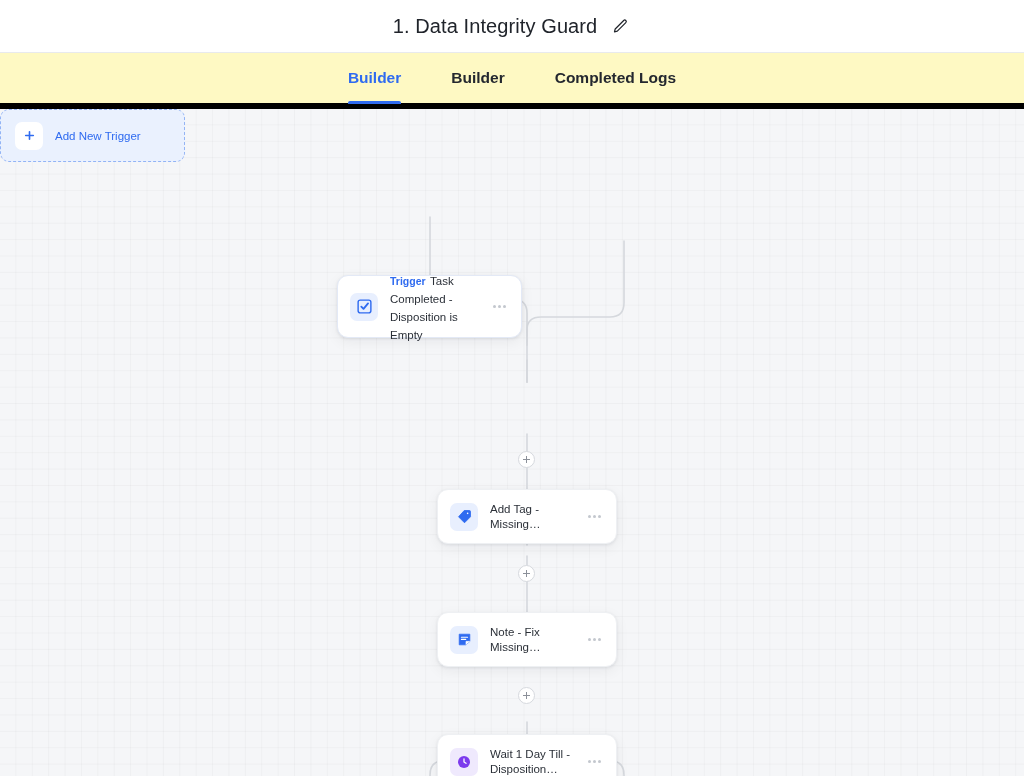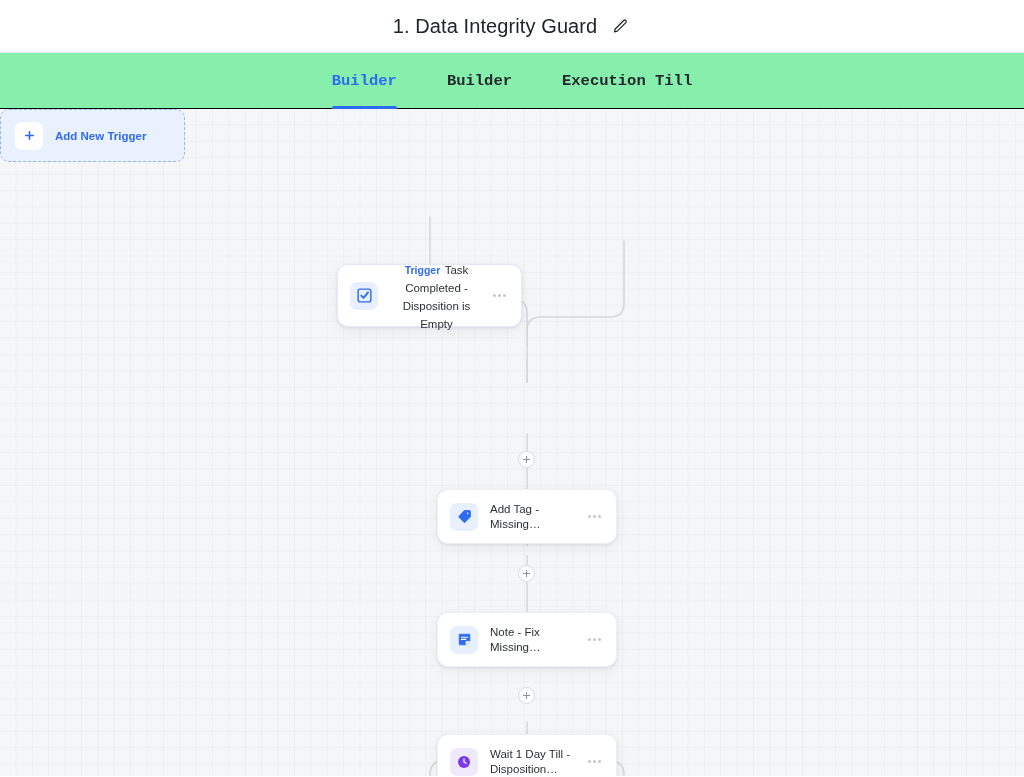--- a/index.html
+++ b/index.html
@@ -36,29 +36,28 @@
   .edit-btn {
     width: 22px; height: 22px;
     display: flex; align-items: center; justify-content: center;
     cursor: pointer;
     background: none; border: none;
   }
 
   
   .tabbar {
     height: 56px;
-    background: #86efac;
+    background: #fef9c3;
     display: flex;
     align-items: stretch;
     justify-content: center;
     gap: 0;
-    border-bottom: 1px solid #000000;
+    border-bottom: 6px solid #000000;
     position: relative;
     z-index: 5;
-    font-family: Liberation Mono, monospace;
   }
   .tab {
     position: relative;
     display: flex;
     align-items: center;
     padding: 0 25px;
     font-size: 15.5px;
     font-weight: 700;
     color: #24282f;
     cursor: pointer;
@@ -149,42 +148,42 @@
     cursor: pointer;
   }
   .node-menu i {
     width: 3px; height: 3px;
     border-radius: 50%;
     background: #c3c7ce;
     display: block;
   }
 
   
-  #node-trigger { left: 337px; top: 155px; width: 185px; height: 63px; text-align: center; }
+  #node-trigger { left: 337px; top: 166px; width: 185px; height: 63px; }
   
   #node-add-trigger {
     left: 532px; top: 186px; width: 185px; height: 53px;
     background: #eaf1fe;
     border: 1.5px dashed #93b4f5;
     border-radius: 9px;
     box-shadow: none;
     display: flex; align-items: center;
     padding: 0 14px;
   }
   .plus-tile {
     width: 28px; height: 28px;
     background: #ffffff;
     border-radius: 7px;
     display: flex; align-items: center; justify-content: center;
     flex: 0 0 28px;
     margin-right: 12px;
   }
   .add-trigger-label {
     font-size: 11.5px;
-    font-weight: 700;
+    font-weight: 400;
     color: #2f6bf0;
   }
 
   #node-tag  { left: 437px; top: 380px; width: 180px; height: 55px; }
   #node-note { left: 437px; top: 503px; width: 180px; height: 55px; }
   #node-wait { left: 437px; top: 625px; width: 180px; height: 55px; }
 
   
   .plus-node {
     position: absolute;
@@ -219,21 +218,21 @@
         <svg width="17" height="17" viewBox="0 0 24 24" fill="none" stroke="#20242b" stroke-width="1.7" stroke-linecap="round" stroke-linejoin="round">
           <path d="M16.5 3.5a2.12 2.12 0 0 1 3 3L7.5 18.5 3.5 19.5l1-4Z"></path>
         </svg>
       </span>
     </div>
   </div>
 
   <div class="tabbar">
     <button class="tab active">Builder</button>
     <button class="tab">Builder</button>
-    <button class="tab">Execution Till</button>
+    <button class="tab">Completed Logs</button>
   </div>
 
   <div class="canvas">
 
     <svg class="wires" viewBox="0 0 1024 667" preserveAspectRatio="none">
       <g fill="none" stroke="#d5d8dd" stroke-width="1.6" stroke-linecap="round">
 
         <path d="M430,108 L430,176 Q430,190 444,190 L512,190 Q527,190 527,204 L527,236"></path>
 
         <path d="M624,132 L624,194 Q624,208 610,208 L541,208 Q527,208 527,221 L527,236"></path>

